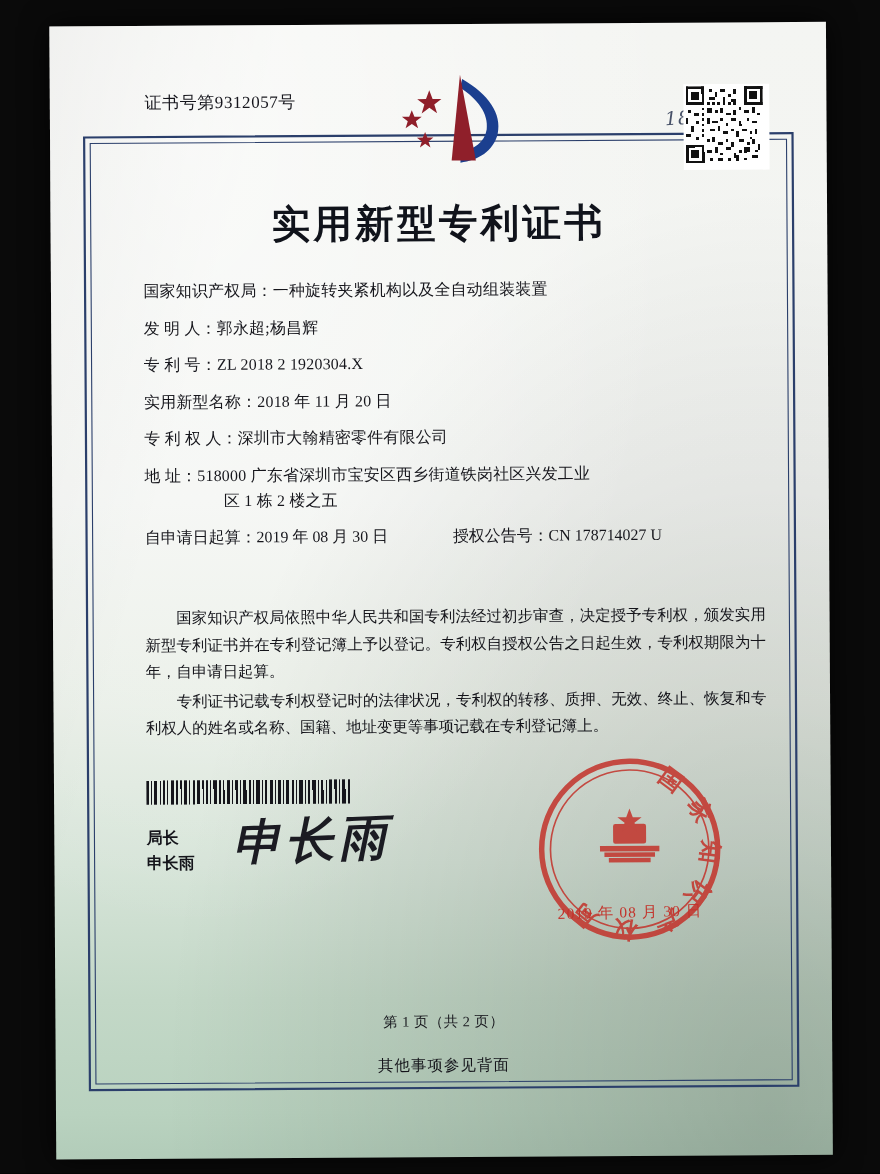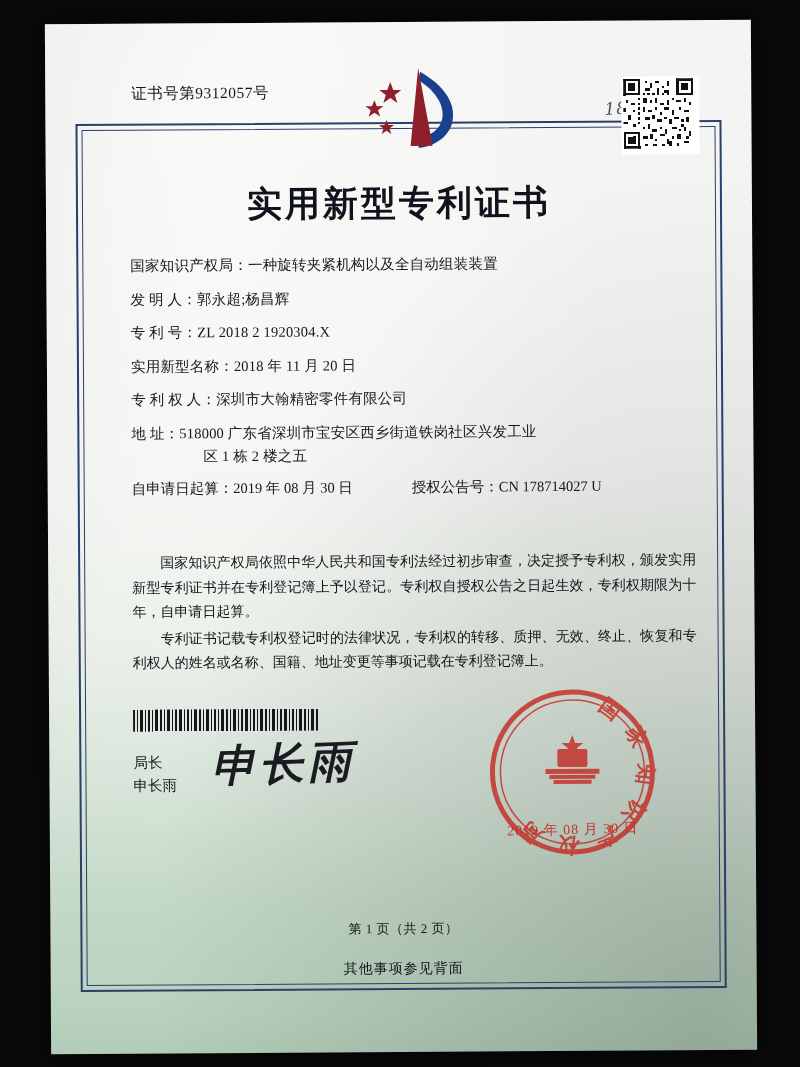--- a/index.html
+++ b/index.html
@@ -195,20 +195,21 @@
   }
 
   
   .director {
     position: absolute;
     left: 84px;
     top: 728px;
     font-size: 14.5px;
     color: #15151b;
     line-height: 1.6;
+    font-weight: bold;
   }
   .signature {
     position: absolute;
     left: 162px;
     top: 712px;
     font-family: "DejaVu Serif", serif;
     font-size: 44px;
     font-style: italic;
     font-weight: bold;
     color: #1b1b22;

